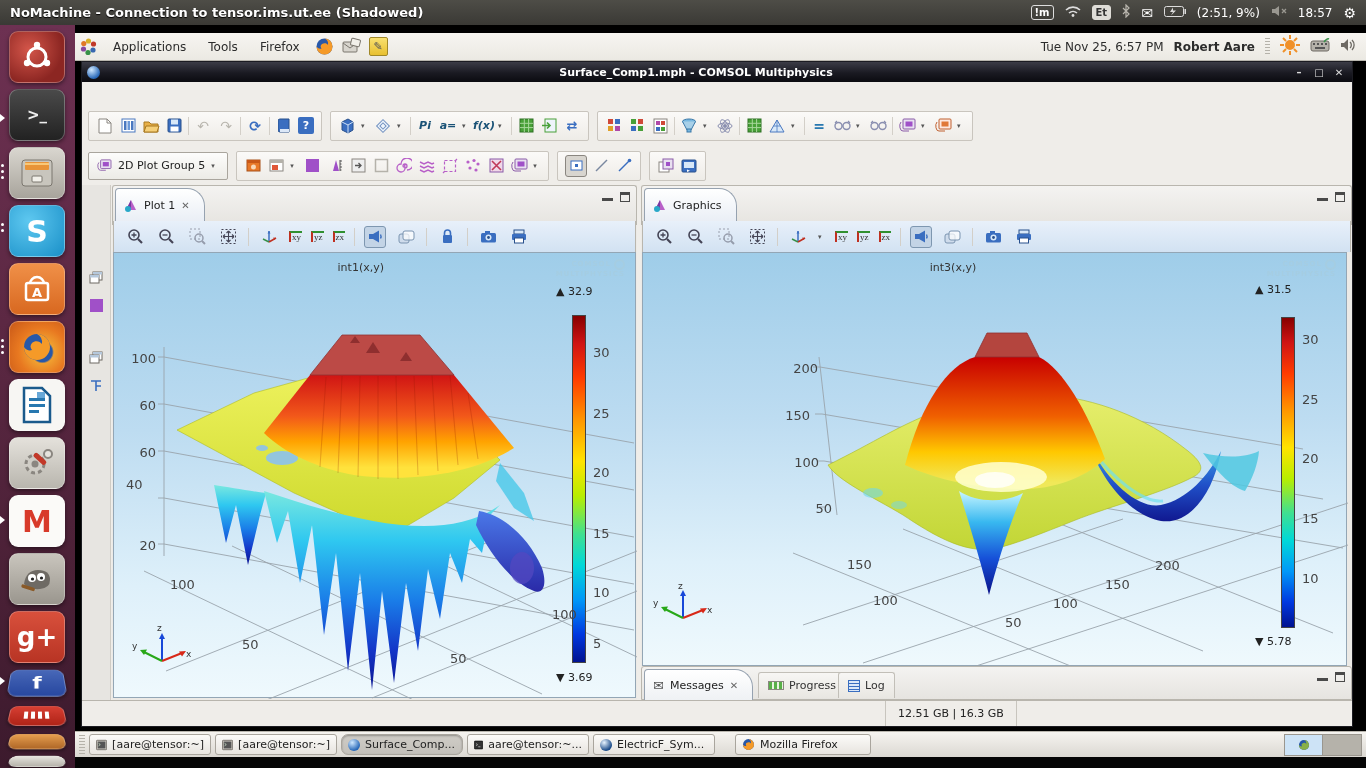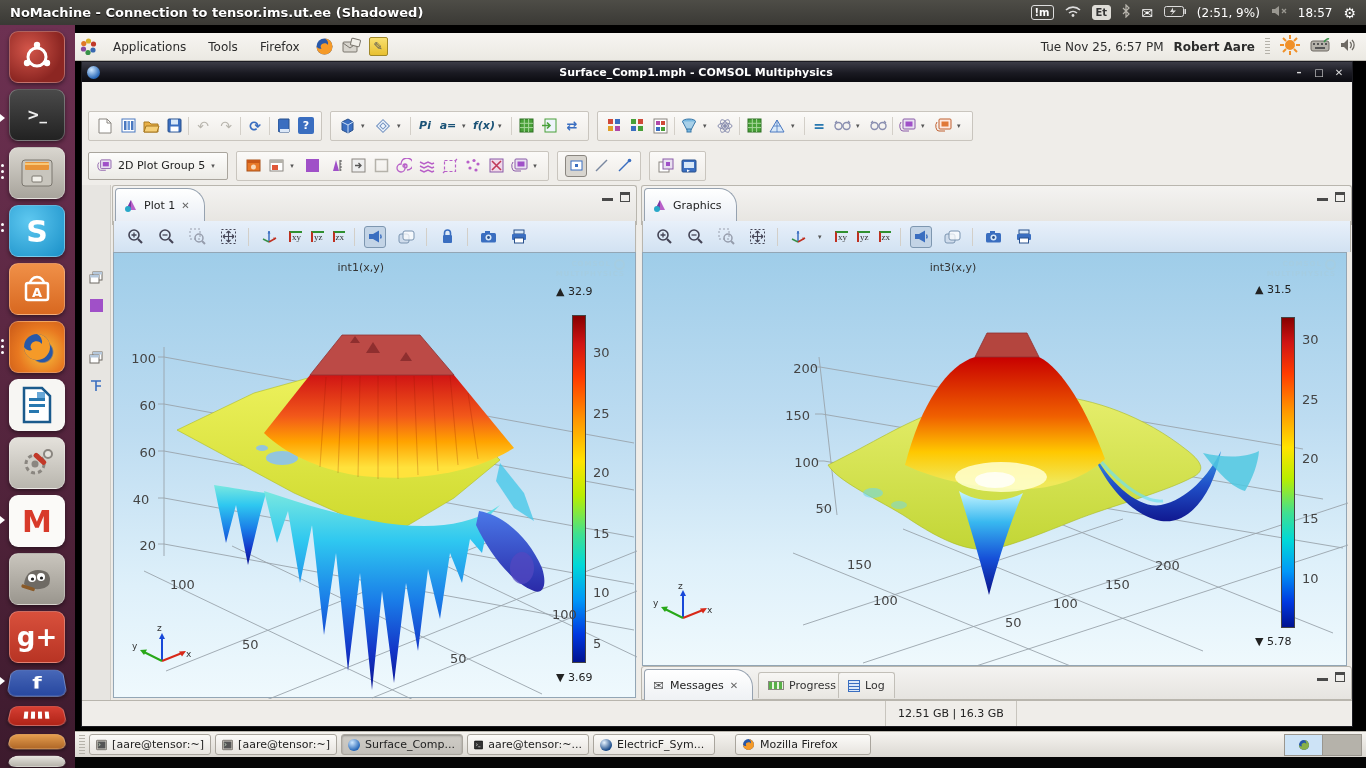--- a/index.html
+++ b/index.html
@@ -94,21 +94,21 @@
   #c-status { position:absolute; left:0; top:638px; width:100%; height:26px; background:#efede9; border-top:1px solid #b8b5ad;
     font-size:11px; color:#222;}
   #mem { position:absolute; left:803px; top:0; height:100%; padding:0 12px; display:flex; align-items:center;
     border-left:1px solid #c8c5be; border-right:1px solid #c8c5be;}
   
   #taskbar { position:absolute; left:0; top:706px; width:1291px; height:26px;
     background:linear-gradient(#f6f4f0,#dbd8d2); border-top:1px solid #b9b6ae; display:flex; align-items:center; gap:4px; padding-left:4px;}
   .tkb { width:122px; height:21px; display:flex; align-items:center; gap:5px; padding:0 6px;
     border:1px solid #a9a59d; border-radius:3px; background:linear-gradient(#fcfbf9,#e7e4df); font-size:11px; color:#222;
     white-space:nowrap; overflow:hidden;}
-  .tkb.active { background:linear-gradient(#cfccc6,#c3c0ba); box-shadow:inset 0 1px 2px rgba(0,0,0,.3);}
+  .tkb.active { background:linear-gradient(#cfccc6,#c3c0ba); box-shadow:inset 0 1px 2px rgba(0,0,0,.3);border-radius:7px;}
   #wss { margin-left:auto; margin-right:4px; display:flex; border:1px solid #9a968e;}
   .ws { width:38px; height:20px; background:#b5b2aa;}
   .ws.active { background:#cde3f6; border-right:1px solid #9a968e; display:flex; align-items:center; justify-content:center;}
   #blackstrip { position:absolute; left:0; top:732px; width:1291px; height:11px; background:#050505;}
   .tk-handle { width:6px; height:20px; background:repeating-linear-gradient(#b5b2aa 0 1px,transparent 1px 3px);}
 </style>
 </head>
 <body>
 
 <div id="unity-panel">
@@ -823,21 +823,21 @@
         <div class="cv-label" style="left:479px; top:92px;">30</div>
         <div class="cv-label" style="left:479px; top:153px;">25</div>
         <div class="cv-label" style="left:479px; top:212px;">20</div>
         <div class="cv-label" style="left:479px; top:273px;">15</div>
         <div class="cv-label" style="left:479px; top:332px;">10</div>
         <div class="cv-label" style="left:479px; top:383px;">5</div>
         <div class="cv-mm" style="left:442px; top:418px;">▼ 3.69</div>
         <div class="cv-label" style="left:12px; top:98px; width:30px; text-align:right;">100</div>
         <div class="cv-label" style="left:12px; top:145px; width:30px; text-align:right;">60</div>
         <div class="cv-label" style="left:12px; top:192px; width:30px; text-align:right;">60</div>
-        <div class="cv-label" style="left:12px; top:239px; width:30px; text-align:center;">40</div>
+        <div class="cv-label" style="left:12px; top:224px; width:30px; text-align:left;">40</div>
         <div class="cv-label" style="left:12px; top:285px; width:30px; text-align:right;">20</div>
         <div class="cv-label" style="left:56px; top:324px;">100</div>
         <div class="cv-label" style="left:128px; top:384px;">50</div>
         <div class="cv-label" style="left:336px; top:398px;">50</div>
         <div class="cv-label" style="left:438px; top:354px;">100</div>
         <div class="triadlbl" style="left:43px; top:370px;">z</div>
         <div class="triadlbl" style="left:18px; top:388px;">y</div>
         <div class="triadlbl" style="left:72px; top:396px;">x</div>
       </div>
     </div>

